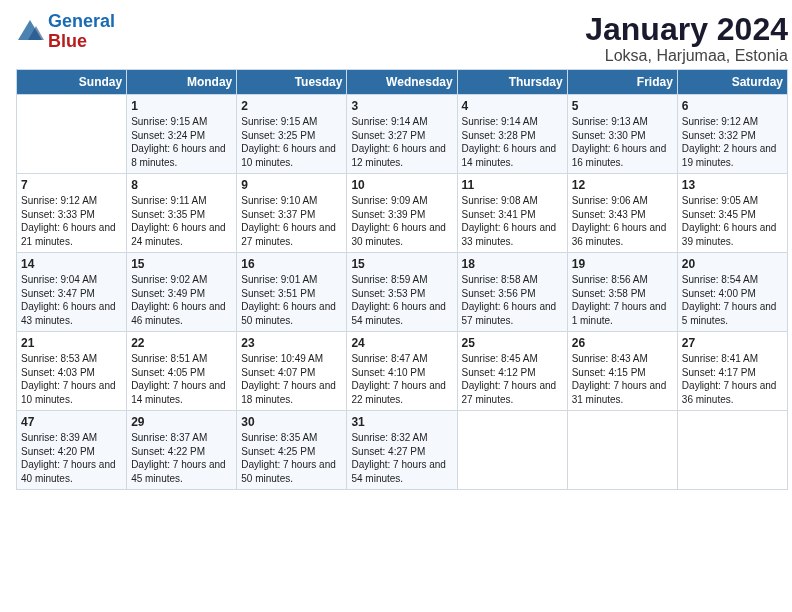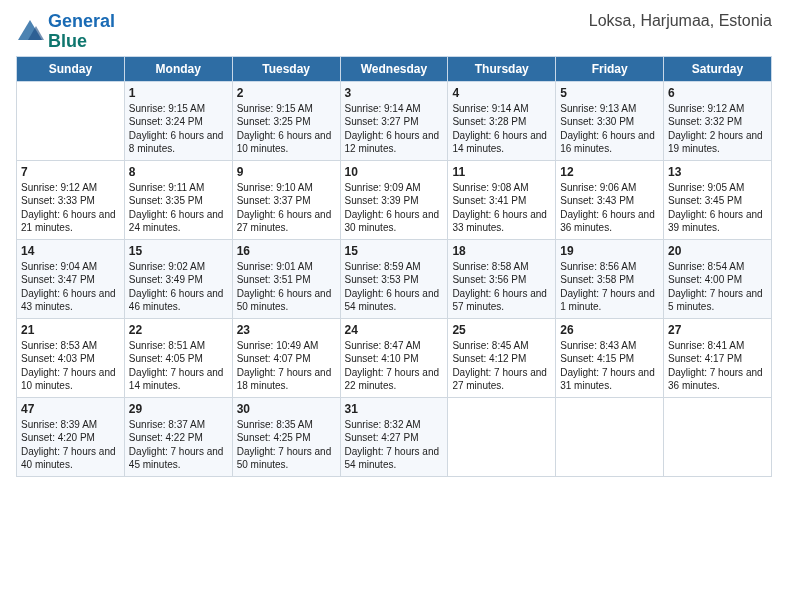--- a/index.html
+++ b/index.html
@@ -5,21 +5,21 @@
     * { margin: 0; padding: 0; box-sizing: border-box; }
     body {
       font-family: Arial, sans-serif;
       background: #fff;
       width: 792px;
       height: 612px;
       overflow: hidden;
     }
     .container {
       width: 792px;
-      padding: 12px 20px 10px 16px;
+      padding: 12px 4px 10px 16px;
     }
     .header-row {
       display: flex;
       justify-content: space-between;
       align-items: flex-start;
       margin-bottom: 4px;
     }
     .logo {
       display: flex;
       align-items: center;
@@ -55,21 +55,21 @@
       width: 100%;
       border-collapse: collapse;
       table-layout: fixed;
     }
     thead tr th {
       background-color: #2e6da4;
       color: #fff;
       font-size: 12px;
       font-weight: bold;
       padding: 5px 4px;
-      text-align: center;
+      text-align: right;
       border: 1px solid #c8d8e8;
     }
     tbody tr td {
       vertical-align: top;
       padding: 4px 4px;
       font-size: 10.5px;
       color: #222;
       border: 1px solid #d0d8e0;
       background: #fff;
       min-height: 70px;
@@ -100,24 +100,25 @@
 
 <div class="container">
   <div class="header-row">
     <div class="logo">
       <svg class="logo-icon" viewBox="0 0 28 28">
         <polygon points="14,2 26,22 2,22" fill="#2e6da4" opacity="0.85"></polygon>
         <polygon points="20,8 28,22 12,22" fill="#1a4a80" opacity="0.6"></polygon>
       </svg>
       <div class="logo-text">
         <span>General</span><br>
-        <span style="color:#0f766e;">Blue</span>
+        <span style="color:#b91c1c;">Blue</span>
       </div>
     </div>
     <div class="title-block">
+      <div class="main-title">January 2024</div>
       <div class="subtitle">Loksa, Harjumaa, Estonia</div>
     </div>
   </div>
 
   <table>
     <thead>
       <tr>
         <th>Sunday</th>
         <th>Monday</th>
         <th>Tuesday</th>

